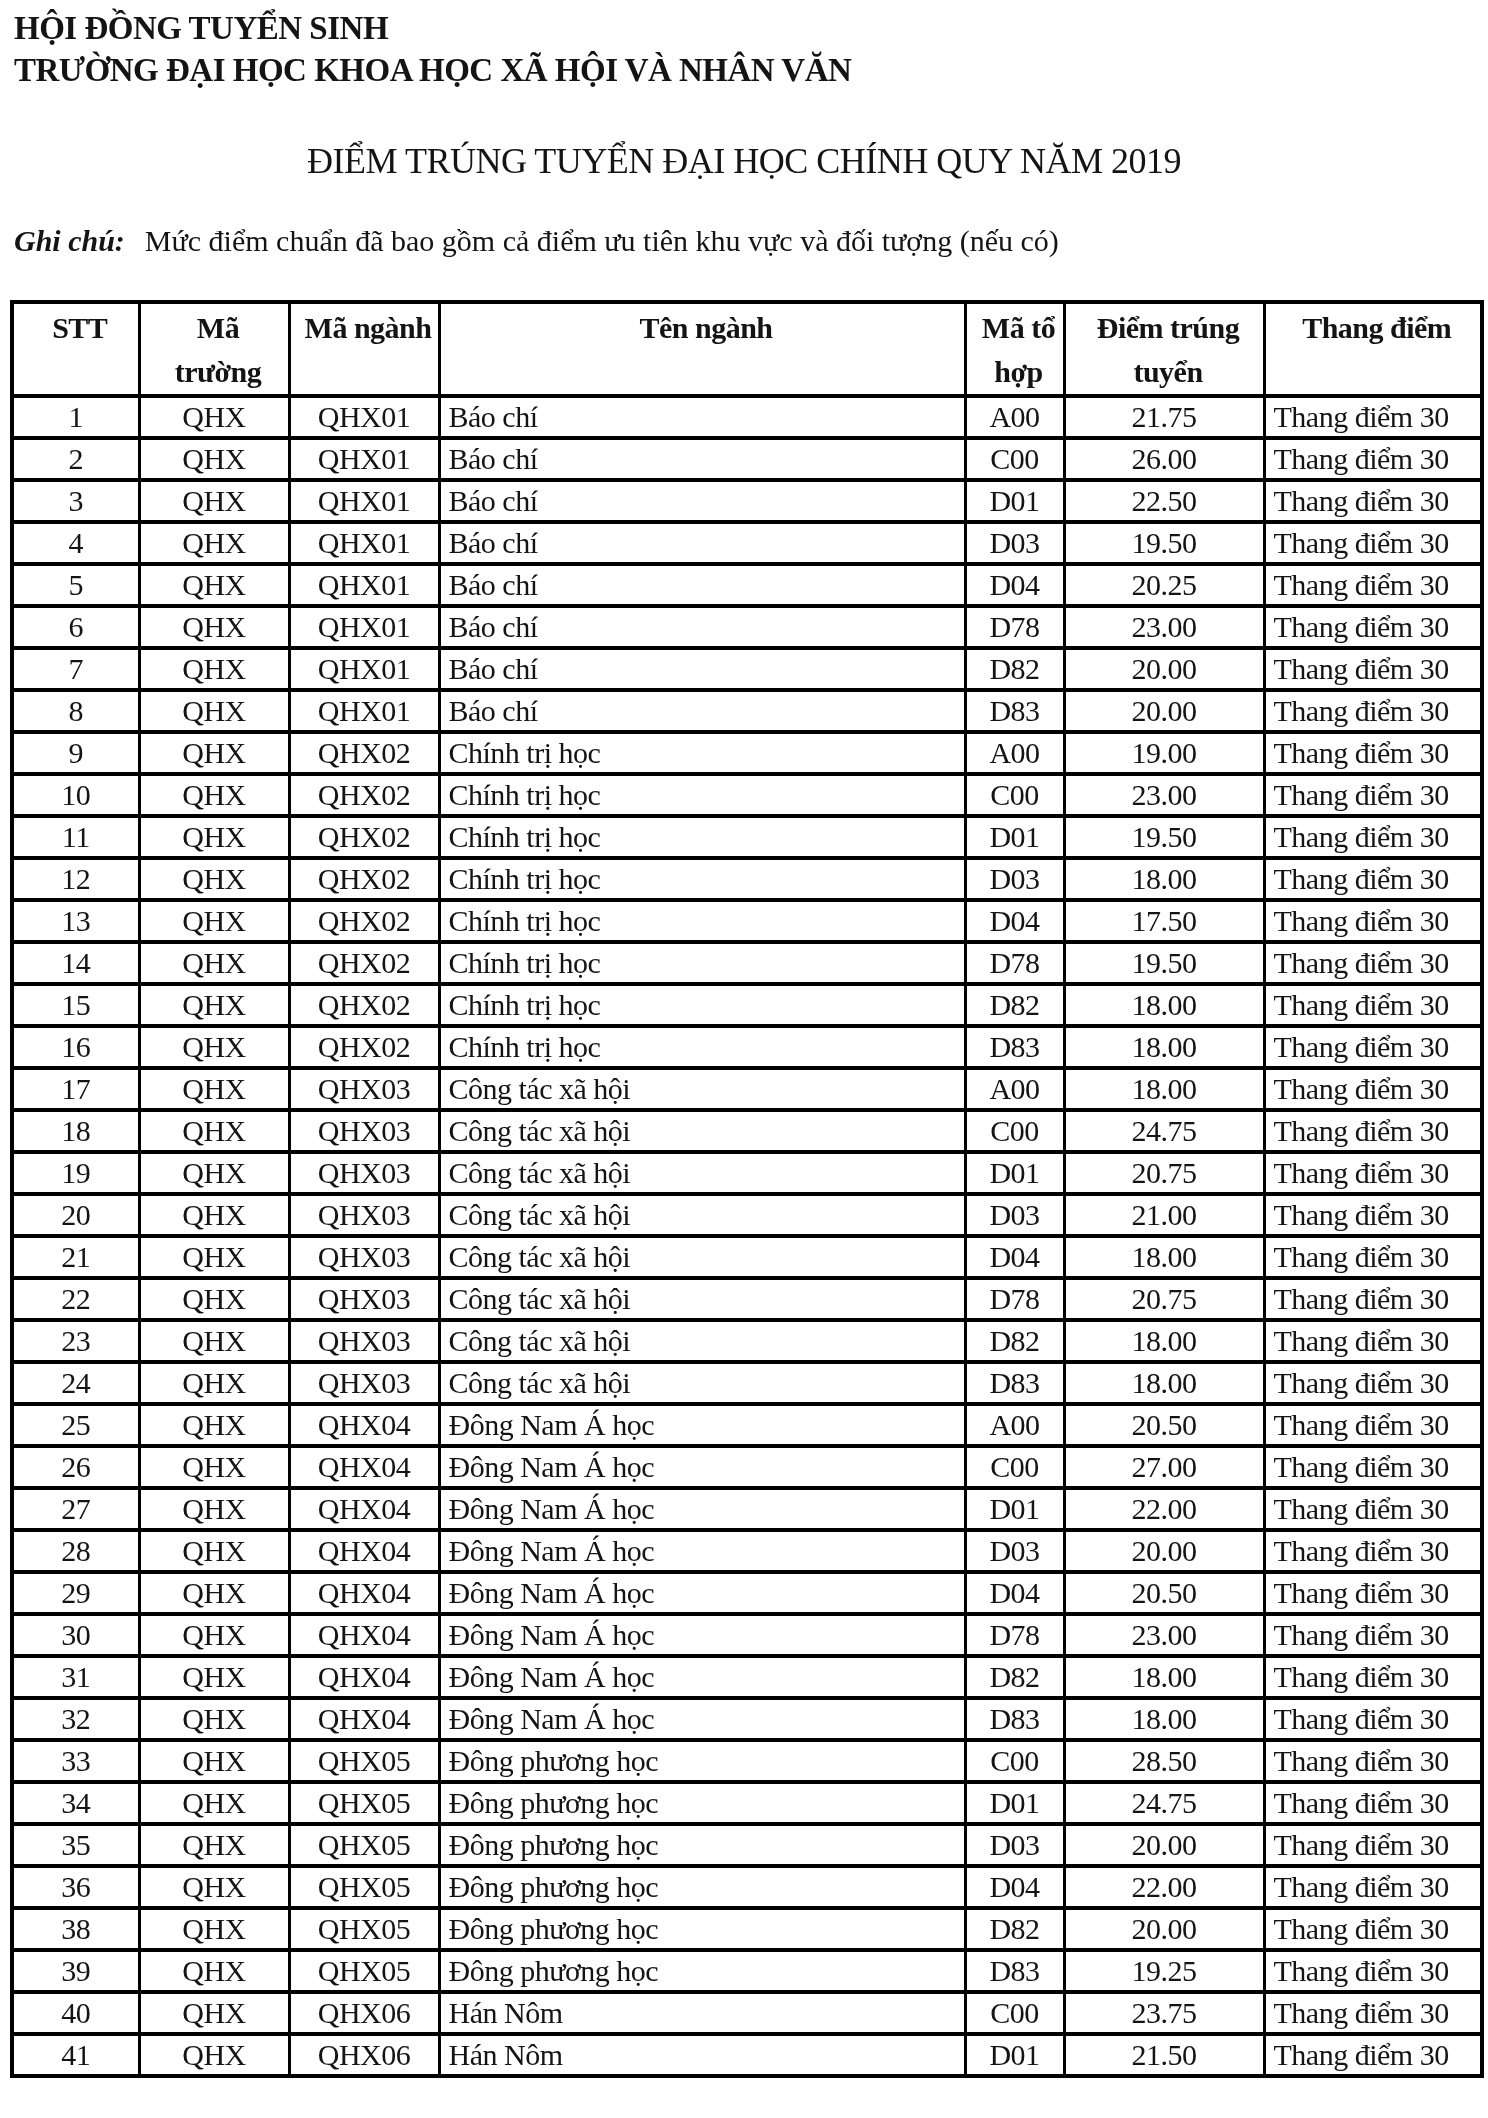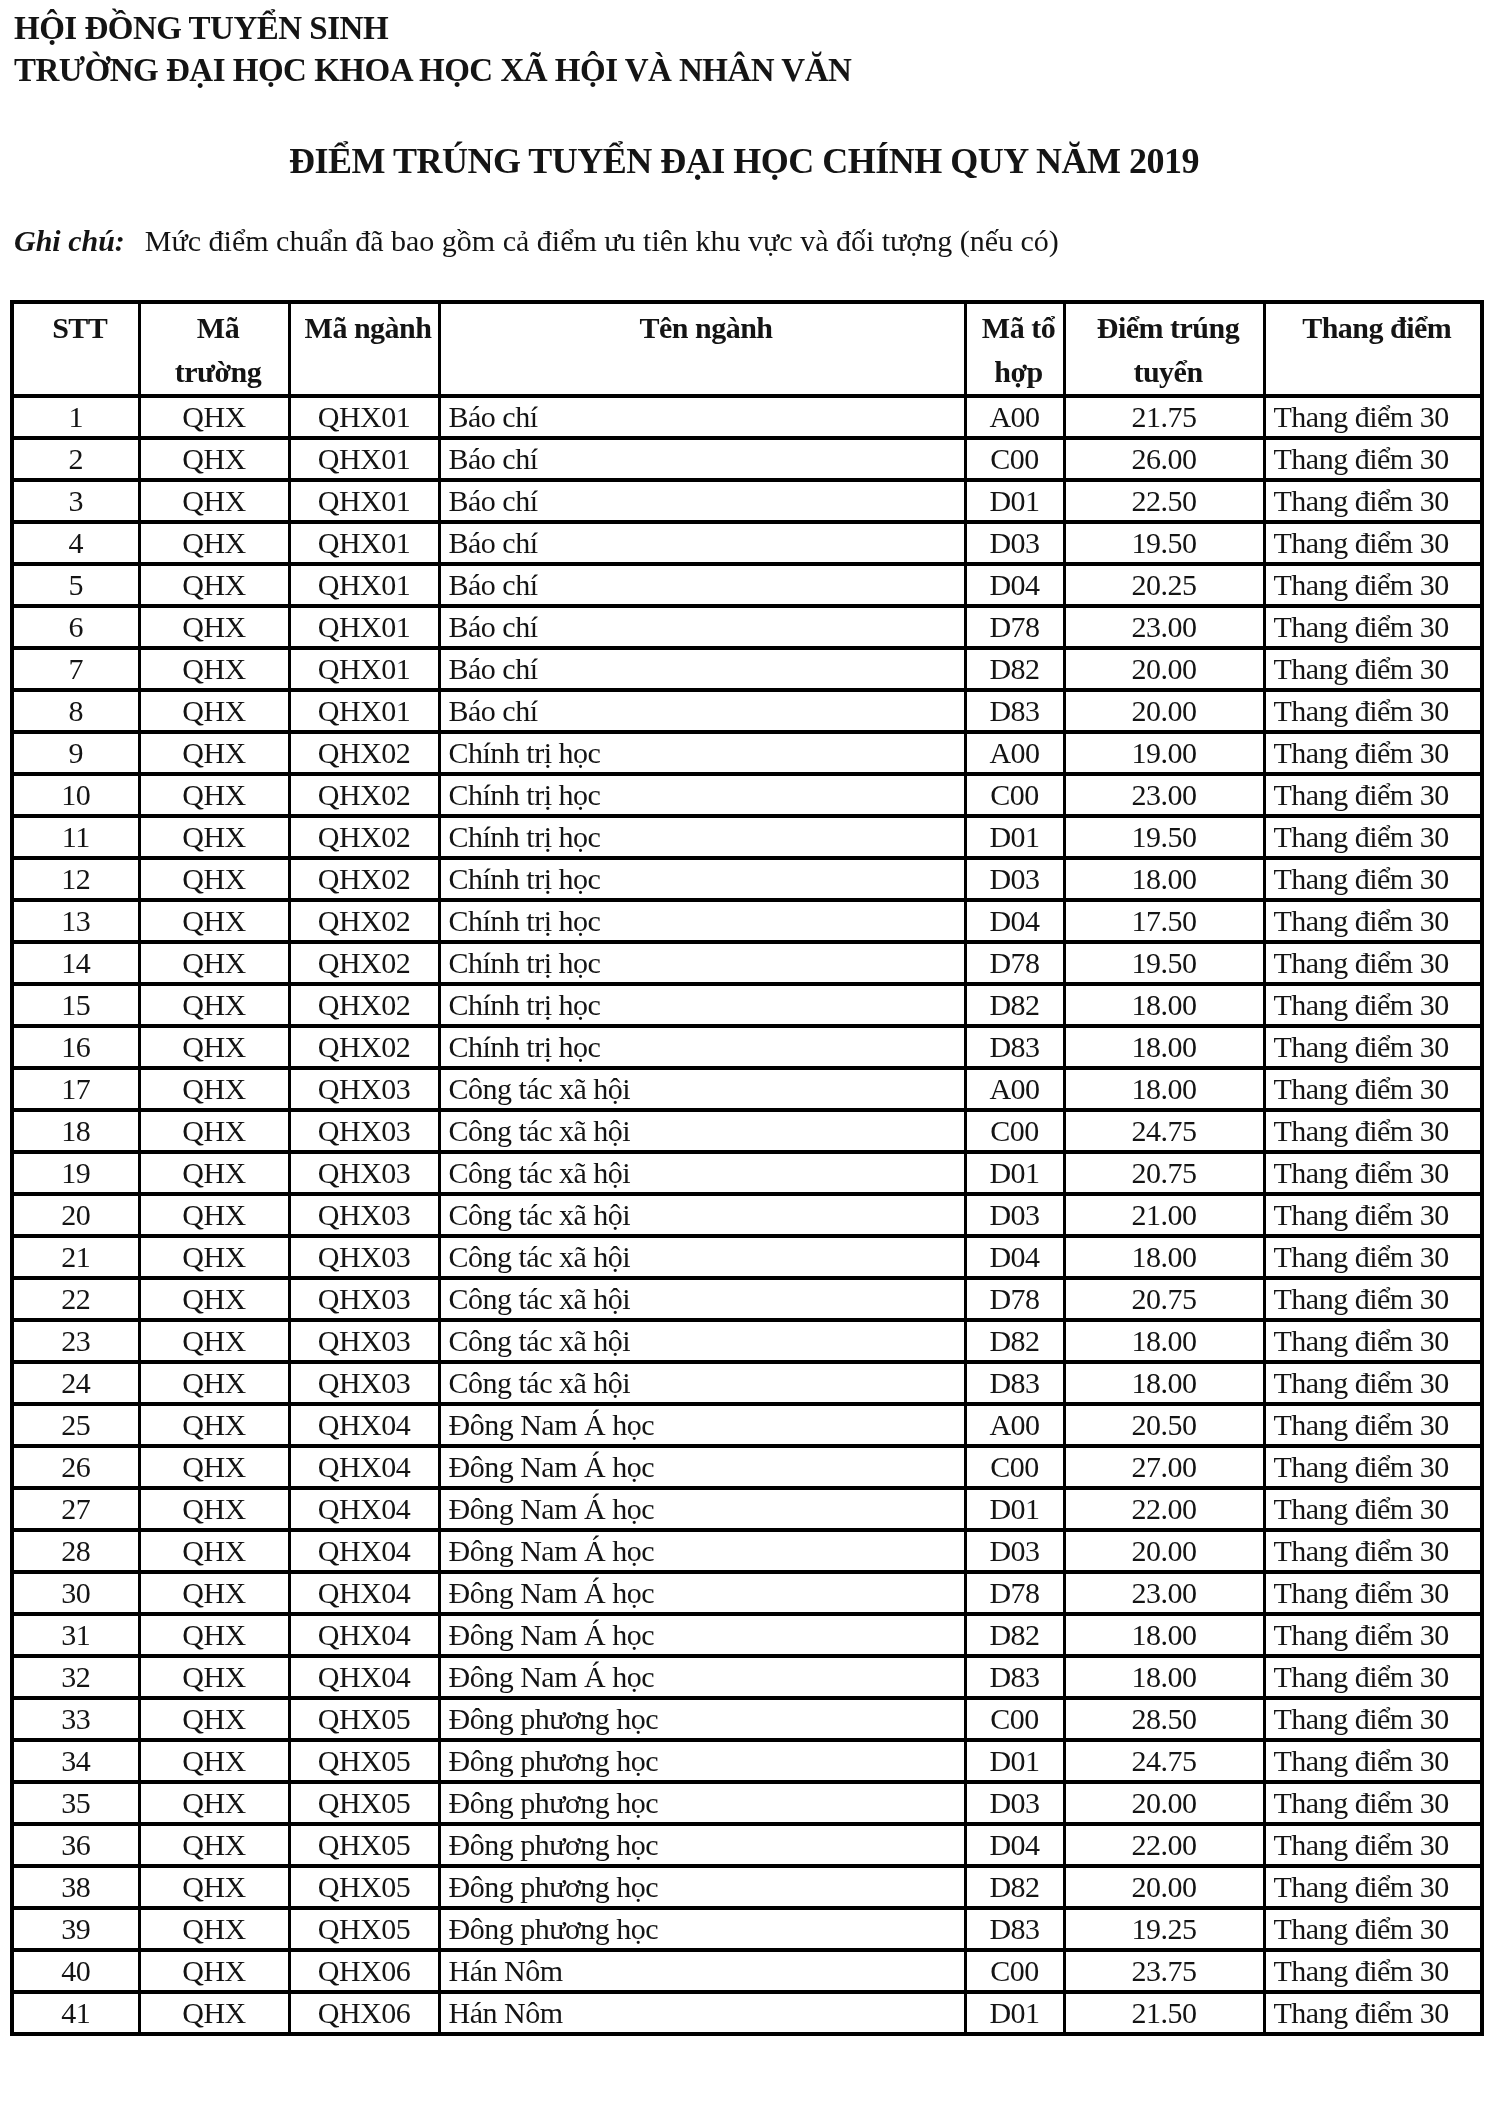--- a/index.html
+++ b/index.html
@@ -6,21 +6,21 @@
   body{
     width:1488px;height:2118px;overflow:hidden;position:relative;
     background:#ffffff;color:#141414;
     font-family:"Liberation Serif","DejaVu Serif",serif;
     -webkit-font-smoothing:antialiased;
   }
   .org{position:absolute;left:14px;font-weight:700;font-size:33px;white-space:nowrap;letter-spacing:-0.5px;}
   .org1{top:10px;}
   .org2{top:52px;}
   .title{position:absolute;top:140px;left:0;width:1488px;text-align:center;
-         font-weight:700;font-size:36px;letter-spacing:-0.5px;white-space:nowrap;}
+         font-weight:400;font-size:36px;letter-spacing:-0.5px;white-space:nowrap;}
   .note{position:absolute;left:14px;top:224px;font-size:30px;white-space:nowrap;}
   .note-label{font-weight:700;font-style:italic;margin-right:20px;}
   table.scores{
     position:absolute;top:300px;left:10px;width:1470px;
     border-collapse:collapse;table-layout:fixed;
     border:4px solid #000;
   }
   th,td{
     border:3px solid #000;
     border-top-width:4px;border-bottom-width:4px;
@@ -341,20 +341,29 @@
         <tr>
           <td class="c0">28</td>
           <td class="c1">QHX</td>
           <td class="c2">QHX04</td>
           <td class="c3">Đông Nam Á học</td>
           <td class="c4">D03</td>
           <td class="c5">20.00</td>
           <td class="c6">Thang điểm 30</td>
         </tr>
         <tr>
+          <td class="c0">29</td>
+          <td class="c1">QHX</td>
+          <td class="c2">QHX04</td>
+          <td class="c3">Đông Nam Á học</td>
+          <td class="c4">D04</td>
+          <td class="c5">20.50</td>
+          <td class="c6">Thang điểm 30</td>
+        </tr>
+        <tr>
           <td class="c0">30</td>
           <td class="c1">QHX</td>
           <td class="c2">QHX04</td>
           <td class="c3">Đông Nam Á học</td>
           <td class="c4">D78</td>
           <td class="c5">23.00</td>
           <td class="c6">Thang điểm 30</td>
         </tr>
         <tr>
           <td class="c0">31</td>

